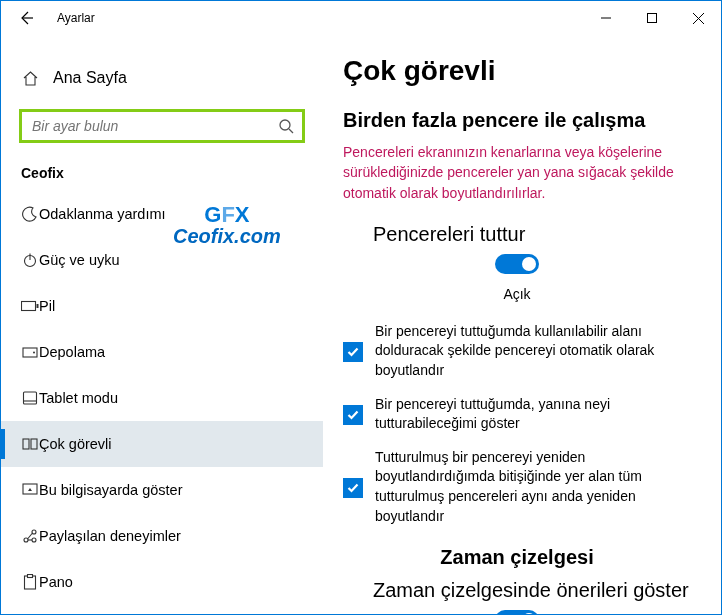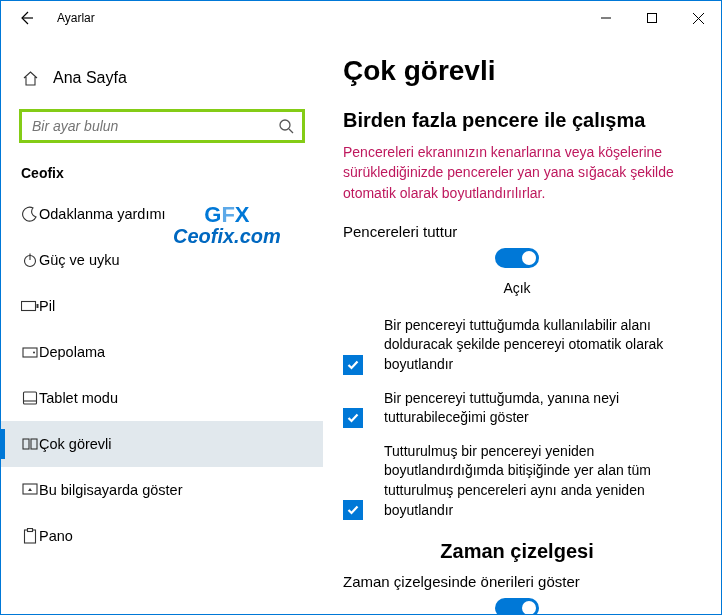--- a/index.html
+++ b/index.html
@@ -129,22 +129,23 @@
     margin-bottom: 10px;
     margin-top: 6px;
   }
   .desc {
     font-size: 14px;
     color: #be185d;
     line-height: 1.45;
     margin-bottom: 20px;
   }
   .label {
-    font-size: 15px;
+    font-size: 20px;
     margin-bottom: 8px;
+    margin-left: 30px;
   }
   .toggle-row {
     display: flex;
     align-items: center;
     gap: 12px;
     margin-bottom: 20px;
     flex-direction: column;
   }
   .toggle {
     width: 44px; height: 20px;
@@ -155,25 +156,25 @@
   .toggle::after {
     content: "";
     position: absolute;
     right: 3px; top: 3px;
     width: 14px; height: 14px;
     background: #fff;
     border-radius: 50%;
   }
   .check-row {
     display: flex;
-    gap: 21px;
+    gap: 12px;
     margin-bottom: 14px;
     font-size: 14px;
     line-height: 1.4;
-    align-items: flex-end;
+    align-items: center;
   }
   .checkbox {
     width: 20px; height: 20px;
     flex-shrink: 0;
     background: #0078d7;
     display: flex;
     align-items: center;
     justify-content: center;
     margin-top: 1px;
   }
@@ -297,20 +298,32 @@
         <span class="icon">
             <svg width="16" height="16" viewBox="0 0 16 16">
               <rect x="1" y="2" width="14" height="10" stroke="#333" stroke-width="1.1" fill="none"></rect>
               <path d="M6 9 L8 6 L10 9 Z" fill="#333"></path>
             </svg>
           </span>
         <span>Bu bilgisayarda göster</span>
       </li>
       <li class="nav-item">
         <span class="icon">
+            <svg width="16" height="16" viewBox="0 0 16 16">
+              <circle cx="4" cy="12" r="2" stroke="#333" stroke-width="1.1" fill="none"></circle>
+              <circle cx="12" cy="4" r="2" stroke="#333" stroke-width="1.1" fill="none"></circle>
+              <circle cx="12" cy="12" r="2" stroke="#333" stroke-width="1.1" fill="none"></circle>
+              <line x1="5.5" y1="11" x2="10.5" y2="5" stroke="#333" stroke-width="1.1"></line>
+              <line x1="6" y1="12" x2="10" y2="12" stroke="#333" stroke-width="1.1"></line>
+            </svg>
+          </span>
+        <span>Paylaşılan deneyimler</span>
+      </li>
+      <li class="nav-item">
+        <span class="icon">
             <svg width="14" height="16" viewBox="0 0 14 16">
               <rect x="1.5" y="2" width="11" height="13" stroke="#333" stroke-width="1.1" fill="none"></rect>
               <rect x="4.5" y="0.5" width="5" height="3" stroke="#333" stroke-width="1.1" fill="#fff"></rect>
             </svg>
           </span>
         <span>Pano</span>
       </li>
     </ul>
 
     <div class="watermark">

